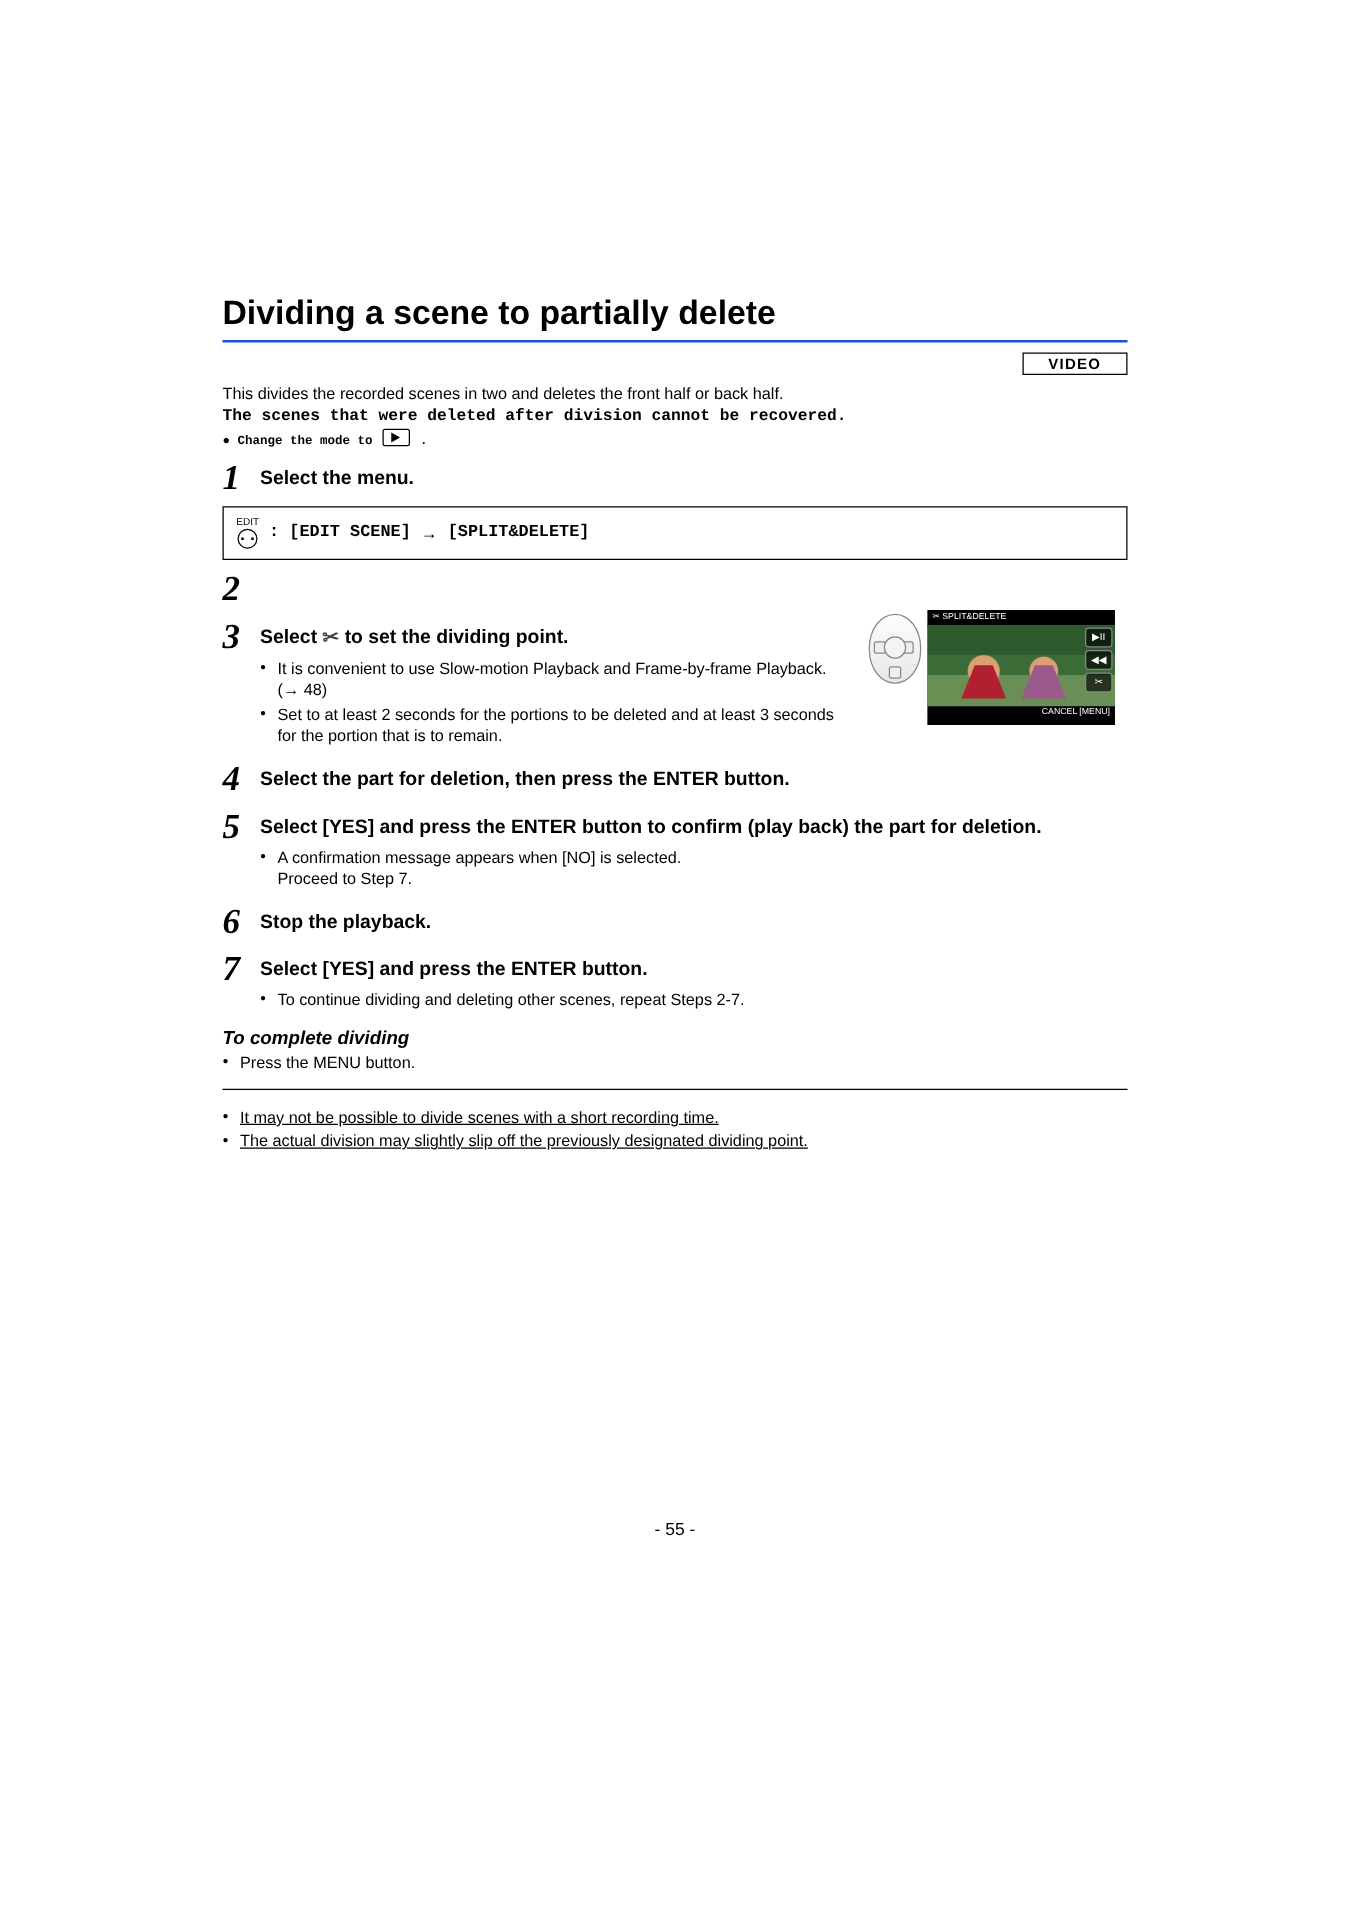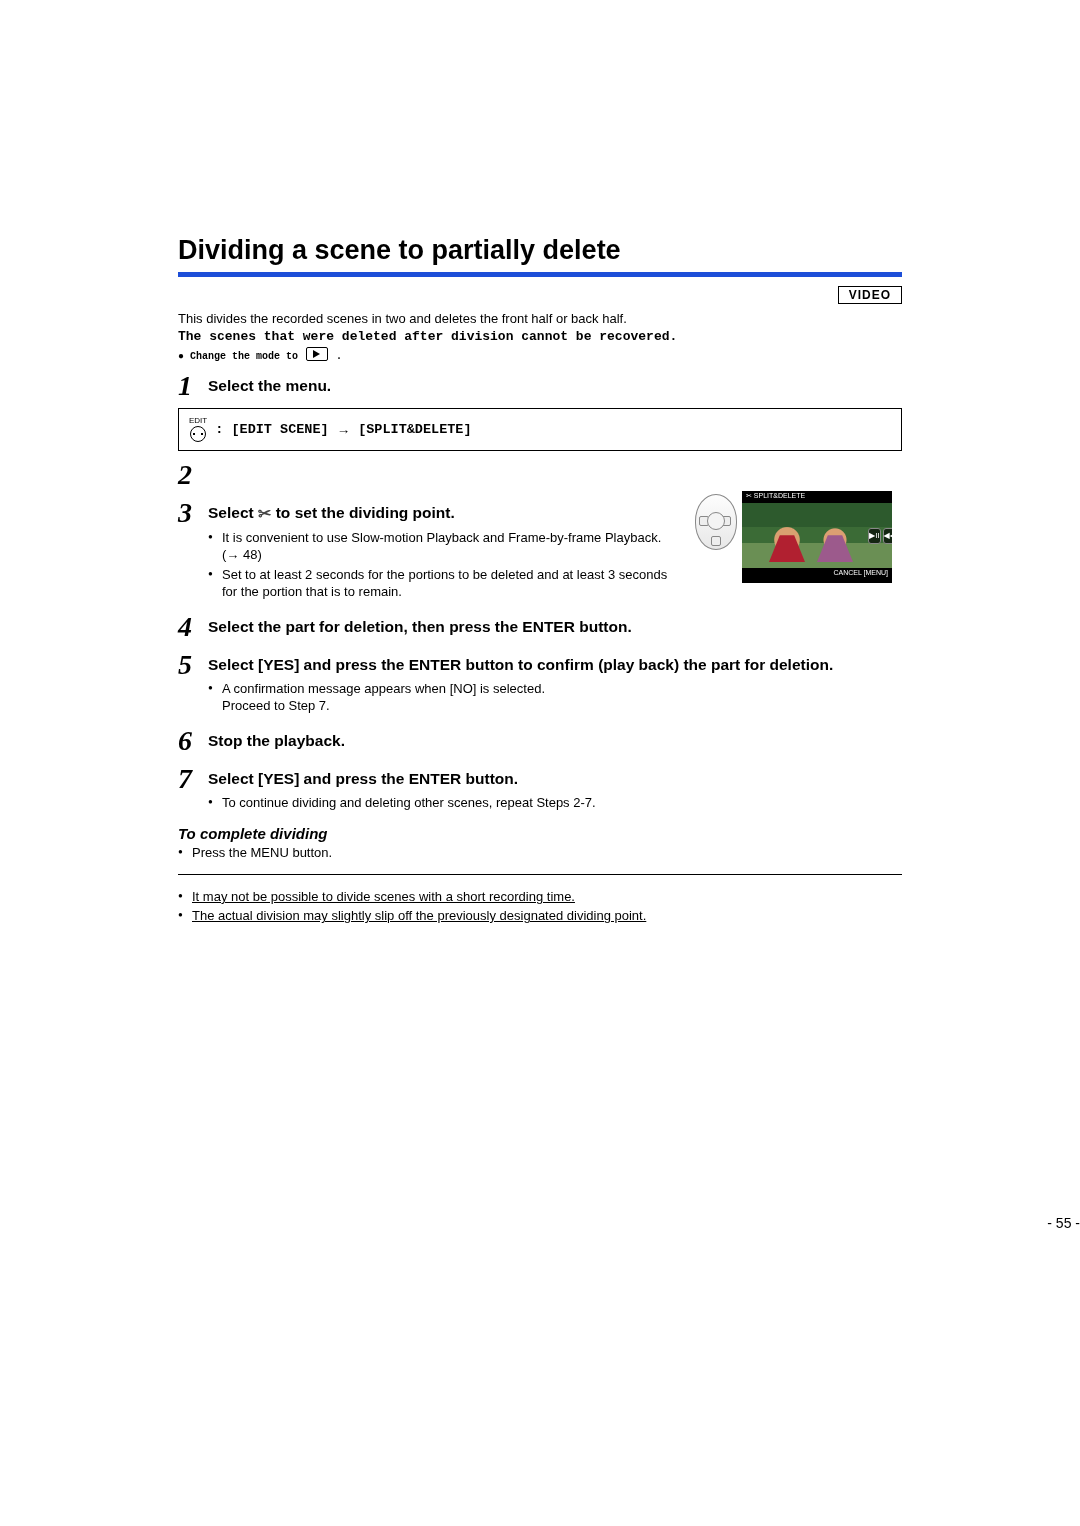--- a/index.html
+++ b/index.html
@@ -11,35 +11,35 @@
     width: 1080px;
     height: 1526px;
     position: relative;
   }
   .page {
     padding: 235px 178px 0 178px;
   }
   .title {
     font-size: 27px;
     font-weight: bold;
-    border-bottom: 5px solid #1d4ed8;
+    border-bottom: 2px solid #1d4ed8;
     padding-bottom: 6px;
     margin-bottom: 8px;
   }
   .video-badge-row {
     text-align: right;
     margin-bottom: 6px;
   }
   .video-badge {
     display: inline-block;
     border: 1.5px solid #000;
     font-size: 12px;
     font-weight: bold;
     letter-spacing: 1px;
-    padding: 1px 10px;
+    padding: 1px 20px;
     font-family: Arial, sans-serif;
   }
   .intro {
     font-size: 13px;
     line-height: 1.35;
   }
   .bold { font-weight: bold; font-family: Liberation Mono, monospace; }
   .bullet-row {
     font-size: 10px;
     margin: 2px 0;
@@ -248,23 +248,22 @@
     height: 40%;
     background: #9c5a8c;
     clip-path: polygon(30% 0, 70% 0, 100% 100%, 0 100%);
   }
   .screen .side-icons {
     position: absolute;
     right: 2px;
     top: 14px;
     width: 22px;
     display: flex;
-    flex-direction: row;
+    flex-direction: column;
     gap: 2px;
-    margin-top: 23px;
   }
   .screen .side-icons span {
     background: rgba(0,0,0,0.65);
     border: 1px solid #888;
     color: #fff;
     font-size: 8px;
     text-align: center;
     height: 14px;
     line-height: 14px;
     border-radius: 3px;
@@ -326,21 +325,21 @@
     position: absolute;
     left: -14px;
     font-size: 8px;
     top: 3px;
   }
   .page-num {
     position: absolute;
     left: 0;
     right: 0;
     bottom: 295px;
-    text-align: right;
+    text-align: center;
     font-size: 14px;
   }
 </style>
 </head>
 <body>
 
 <div class="page">
 
   <div class="title">Dividing a scene to partially delete</div>
 

